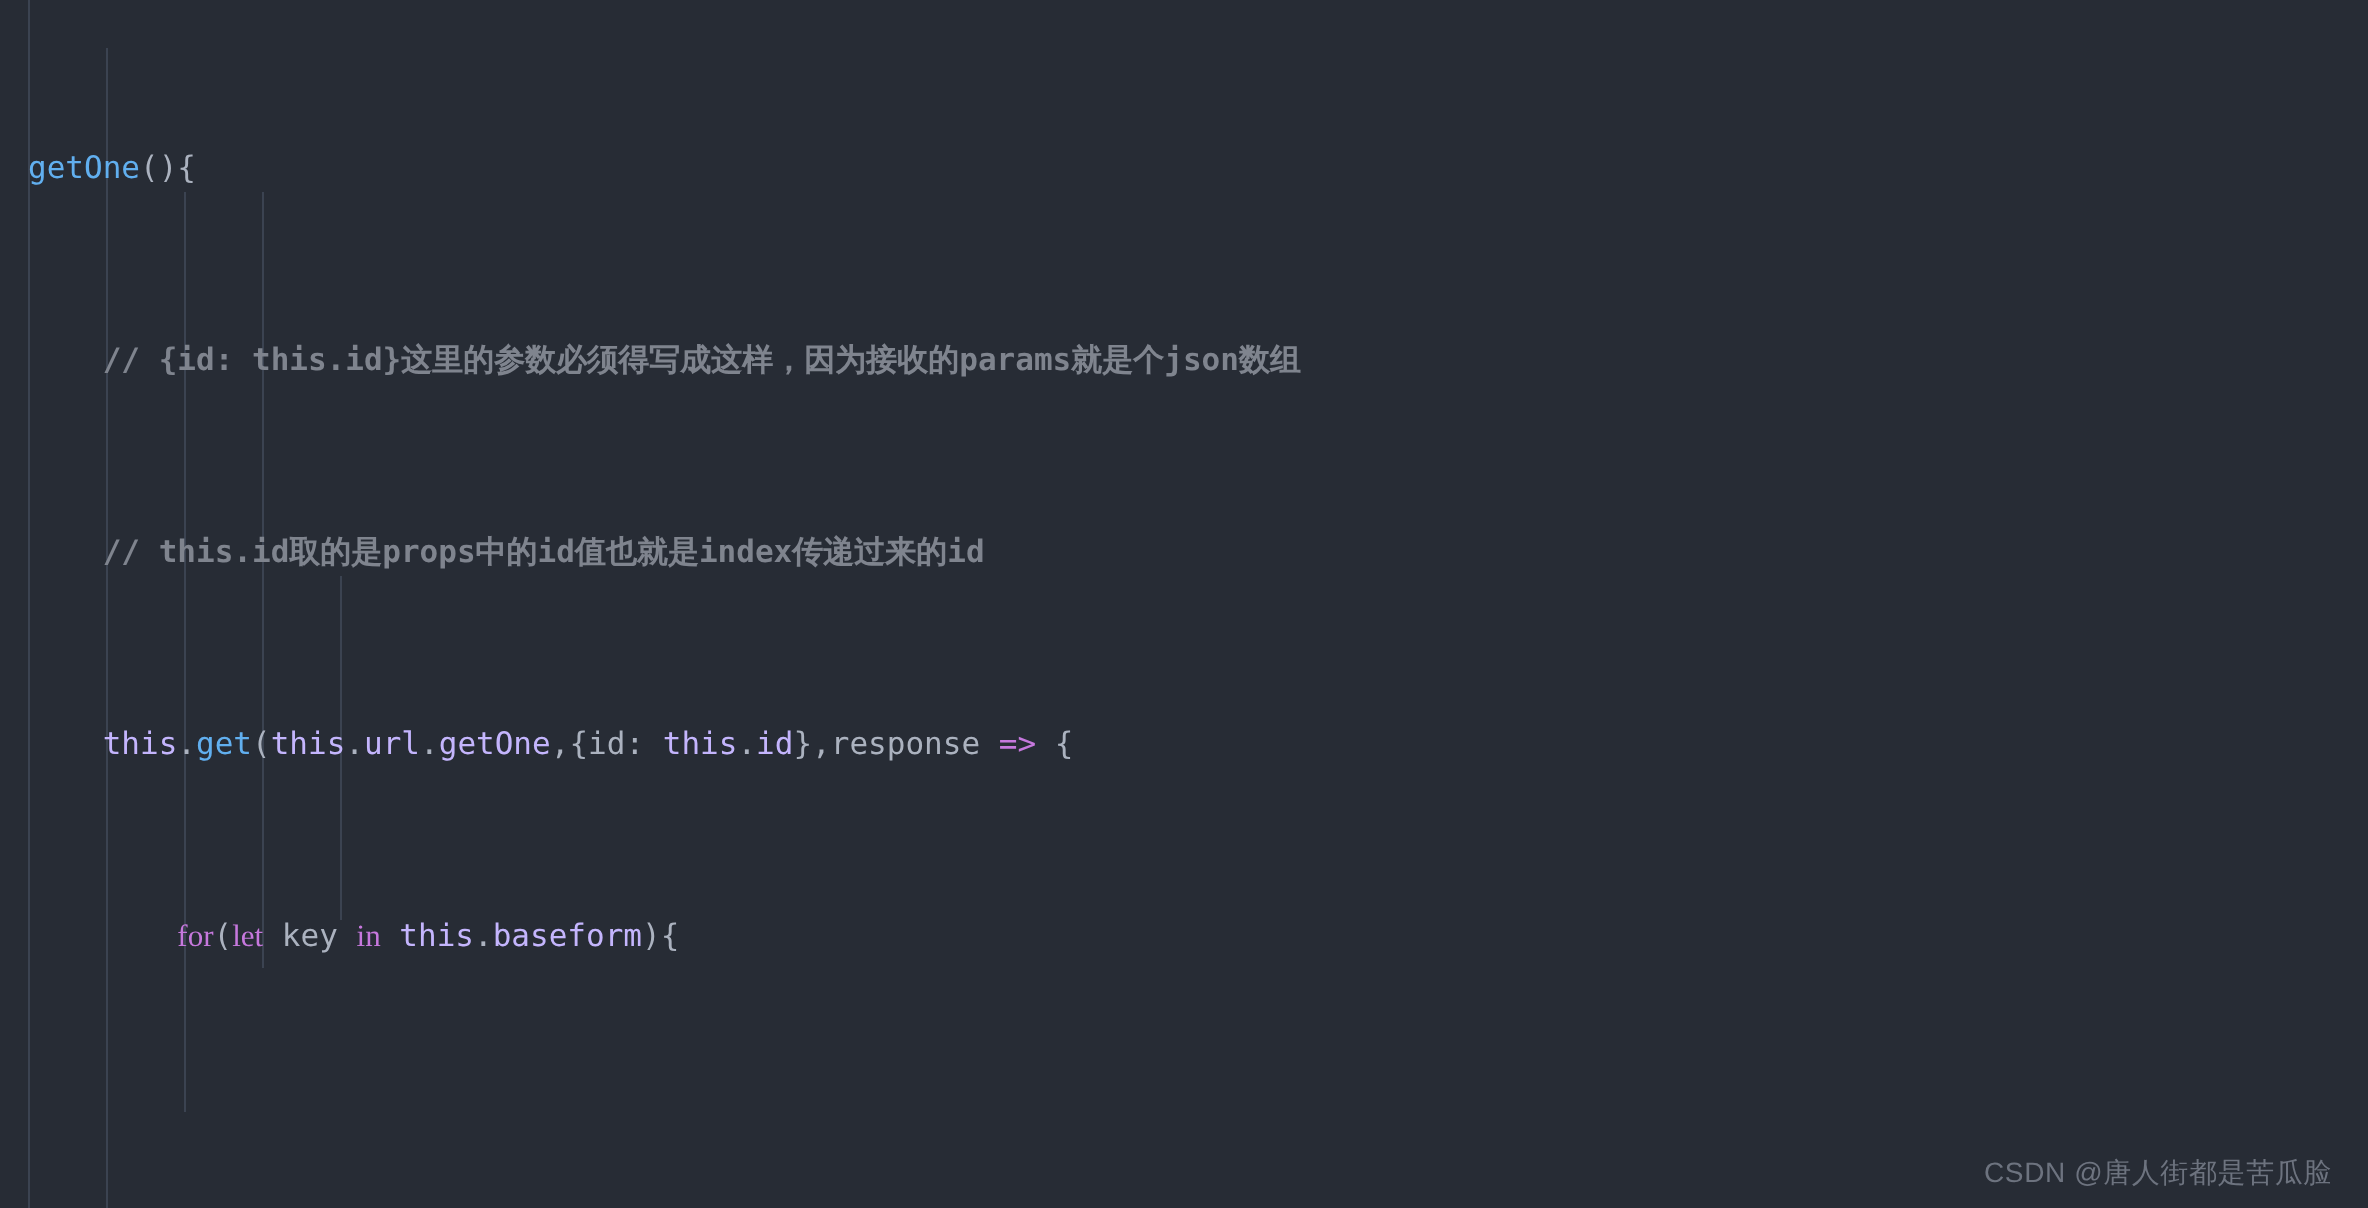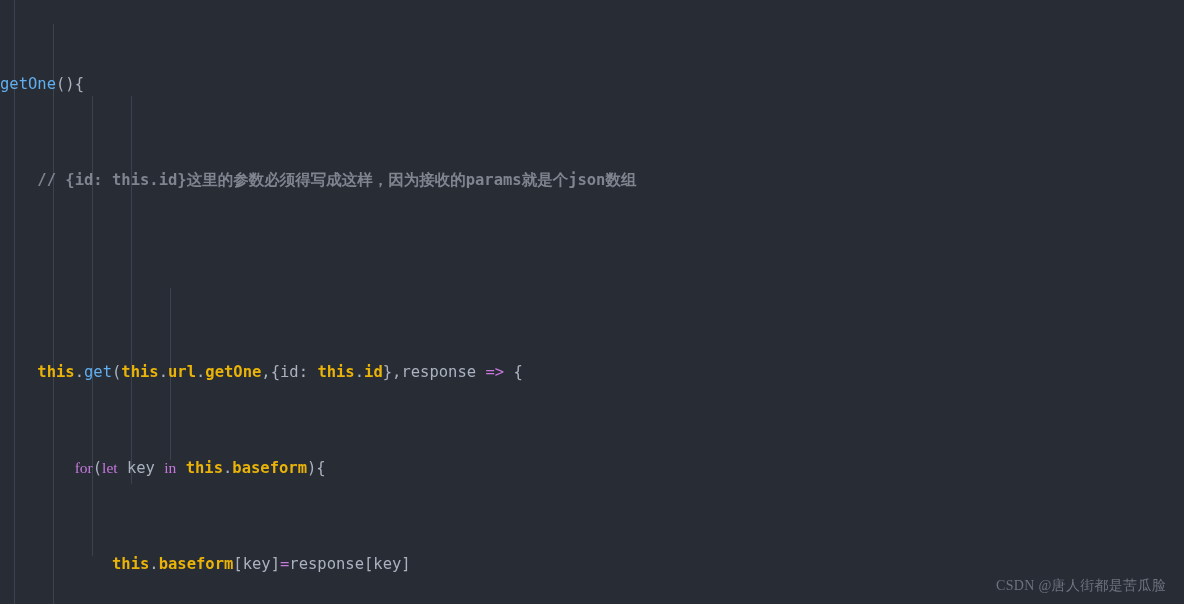--- a/index.html
+++ b/index.html
@@ -36,38 +36,39 @@
   #code {
     position: relative;
     padding: 0;
     margin: 0;
     white-space: pre;
     z-index: 2;
   }
   .line {
     height: 24px;
     line-height: 24px;
+    padding-left: 14px;
     white-space: pre;
     position: relative;
   }
   
   .cm  { color: #7f848e; font-weight: bold; }           
   .fn  { color: #61afef; }           
   .kw  { color: #c678dd; font-family: Liberation Serif, serif; }           
-  .var { color: #eab308; font-weight: bold; }           
+  .var { color: #c4b5fd; }           
   .pln { color: #abb2bf; }           
   .op  { color: #c678dd; }           
   .prm { color: #abb2bf; }
 
   #watermark {
     position: absolute;
     right: 18px;
     bottom: 6px;
     color: #6d737f;
-    font-family: Liberation Serif, serif;
+    font-family: Liberation Sans, sans-serif;
     font-size: 14px;
     letter-spacing: .3px;
     z-index: 5;
   }
 </style>
 </head>
 <body>
 
 <div id="editor">
 
@@ -78,27 +79,26 @@
     <div class="guide g3"></div>
     <div class="guide g4"></div>
   </div>
 
   <div id="code">
 
     <div class="line"><span class="fn">getOne</span><span class="pln">(){</span></div>
 
     <div class="line"><span class="pln">    </span><span class="cm">// {id: this.id}这里的参数必须得写成这样，因为接收的params就是个json数组</span></div>
 
-    <div class="line"><span class="pln">    </span></div>
+    <div class="line"><span class="pln">    </span><span class="cm">// this.id取的是props中的id值也就是index传递过来的id</span></div>
 
     <div class="line"><span class="pln">    </span><span class="var">this</span><span class="pln">.</span><span class="fn">get</span><span class="pln">(</span><span class="var">this</span><span class="pln">.</span><span class="var">url</span><span class="pln">.</span><span class="var">getOne</span><span class="pln">,{</span><span class="prm">id</span><span class="pln">: </span><span class="var">this</span><span class="pln">.</span><span class="var">id</span><span class="pln">},</span><span class="prm">response</span><span class="pln"> </span><span class="op">=&gt;</span><span class="pln"> {</span></div>
 
     <div class="line"><span class="pln">        </span><span class="kw">for</span><span class="pln">(</span><span class="kw">let</span><span class="pln"> </span><span class="prm">key</span><span class="pln"> </span><span class="kw">in</span><span class="pln"> </span><span class="var">this</span><span class="pln">.</span><span class="var">baseform</span><span class="pln">){</span></div>
 
-    <div class="line"><span class="pln">            </span><span class="var">this</span><span class="pln">.</span><span class="var">baseform</span><span class="pln">[</span><span class="prm">key</span><span class="pln">]</span><span class="op">=</span><span class="prm">response</span><span class="pln">[</span><span class="prm">key</span><span class="pln">]</span></div>
 
     
 
     
 
     
 
     
 
     

